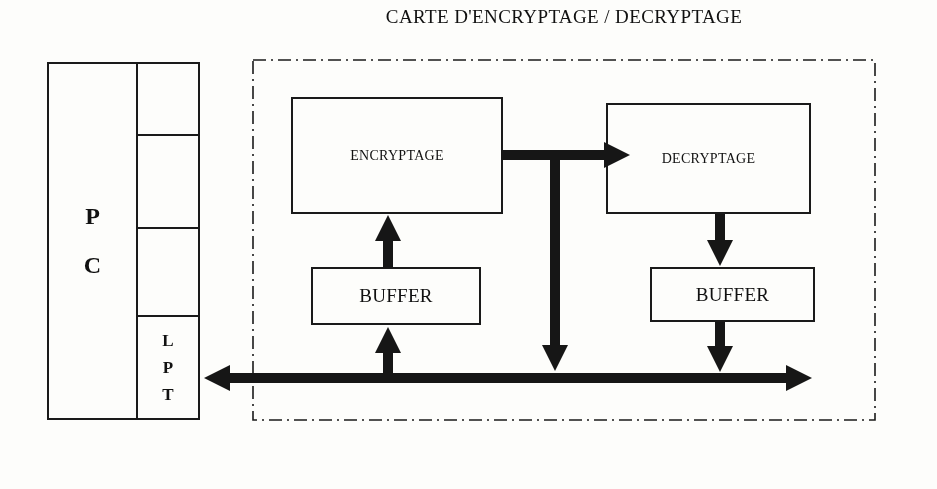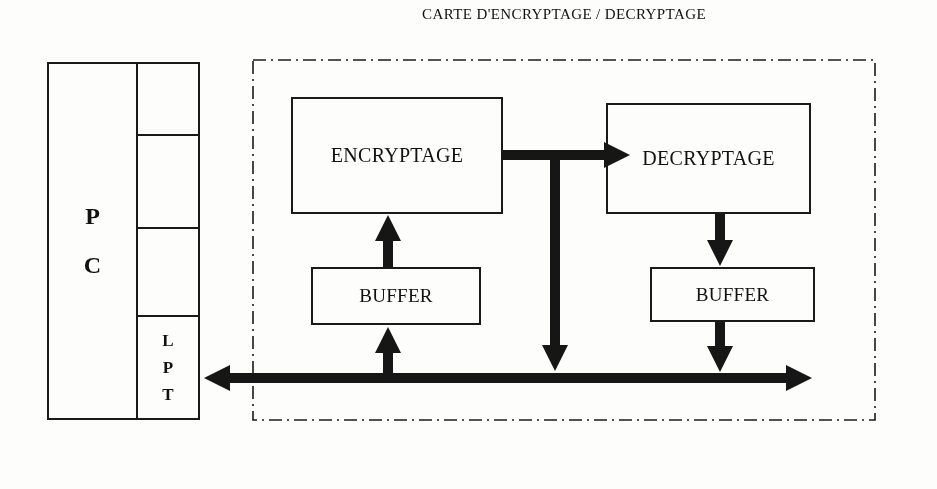--- a/index.html
+++ b/index.html
@@ -13,21 +13,21 @@
     background: #fdfdfb;
     overflow: hidden;
   }
 
   .title {
     position: absolute;
     left: 253px;
     top: 6px;
     width: 622px;
     text-align: center;
-    font-size: 15px;
+    font-size: 19px;
     letter-spacing: 0.4px;
     white-space: nowrap;
   }
 
   
   .pc-box {
     position: absolute;
     left: 47px;
     top: 62px;
     width: 91px;
@@ -70,21 +70,21 @@
   }
 
   
   .block {
     position: absolute;
     border: 2px solid #1a1a1a;
     background: #fdfdfb;
     display: flex;
     align-items: center;
     justify-content: center;
-    font-size: 20px;
+    font-size: 14px;
     letter-spacing: 0.3px;
   }
   .block-encryptage { left: 291px; top: 97px;  width: 212px; height: 117px; }
   .block-decryptage { left: 606px; top: 103px; width: 205px; height: 111px; }
   .block-buffer-left  { left: 311px; top: 267px; width: 170px; height: 58px; font-size: 19px; }
   .block-buffer-right { left: 650px; top: 267px; width: 165px; height: 55px; font-size: 19px; }
 
   .overlay {
     position: absolute;
     left: 0;

